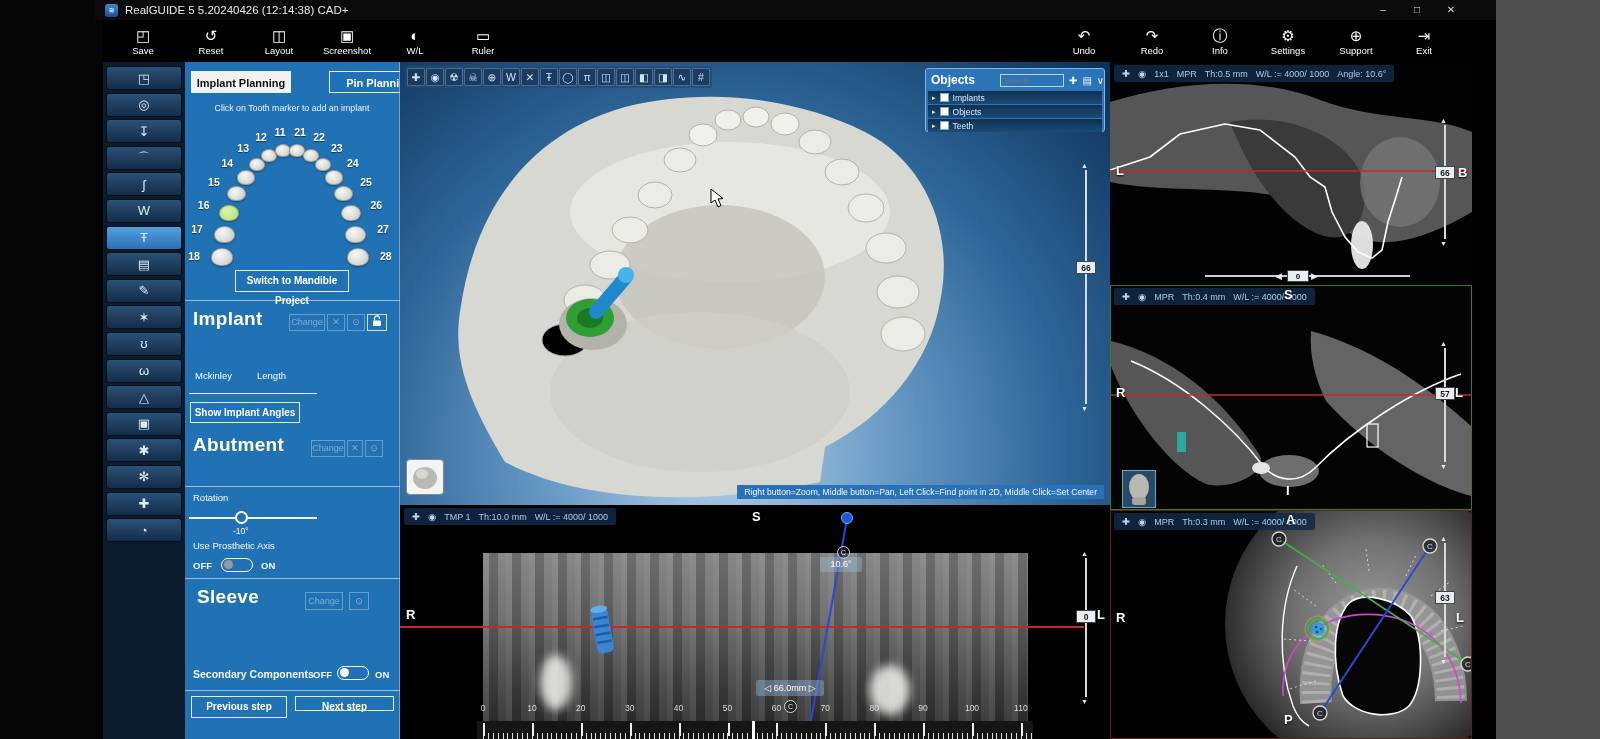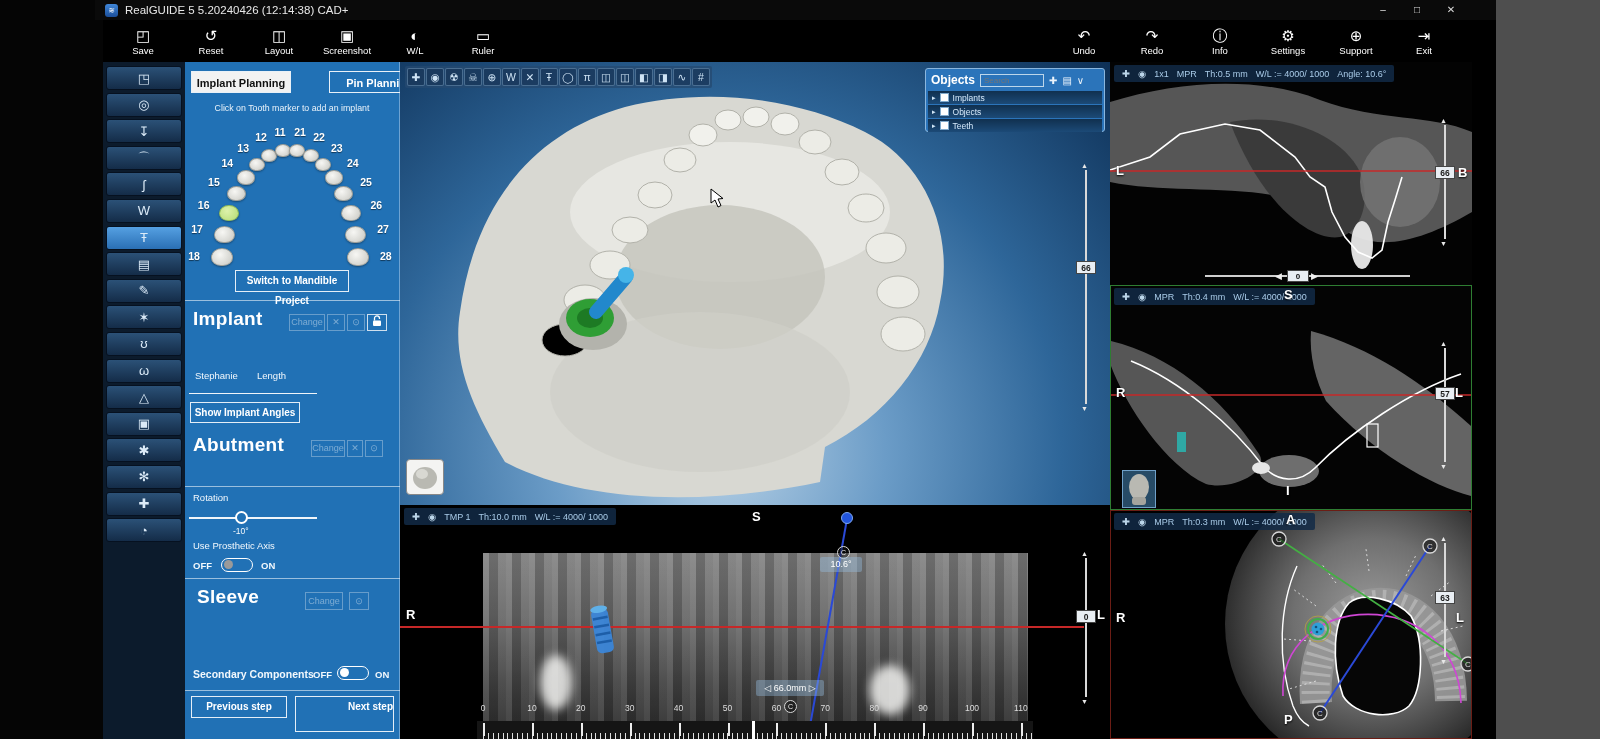--- a/index.html
+++ b/index.html
@@ -59,21 +59,21 @@
   
   .view3d { position:absolute; left:400px; top:62px; width:710px; height:443px;
     background:radial-gradient(ellipse at 45% 88%, #b7d1e6 0%, #6b9cc7 30%, #2e6699 62%, #0d2f55 100%); overflow:hidden; }
   .v3tools { position:absolute; left:5px; top:4px; height:22px; display:flex; gap:1px; background:rgba(38,74,112,.75); padding:2px; border-radius:2px; }
   .v3btn { width:18px; height:18px; background:rgba(20,48,80,.55); border:1px solid rgba(130,170,205,.45); color:#cfe4f5; font-size:10.5px; line-height:17px; text-align:center; border-radius:2px; }
   .hintbar { position:absolute; right:6px; bottom:6px; background:#2a72b8; color:#f2f8fd; font-size:8.6px; padding:2px 7px; }
   .thumb3d { position:absolute; left:6px; bottom:10px; width:38px; height:36px; background:#f4f4f2; border-radius:4px; border:1px solid #888; }
   .objpanel { position:absolute; left:525px; top:6px; width:180px; height:64px; background:#2b74ba; border:1px solid #8ab6de; border-radius:3px; }
   .obj-title-row { display:flex; align-items:center; height:22px; padding:0 5px; gap:5px; }
   .obj-title { font-size:12px; font-weight:bold; color:#fff; }
-  .obj-search { width:64px; height:13px; background:#2b74ba; border:1px solid #bcd6ea; color:#eaf3fb; font-size:8px; padding:0 3px; }
+  .obj-search { width:64px; height:13px; background:#2b74ba; border:1px solid #bcd6ea; color:#eaf3fb; font-size:8px; padding:0 3px;margin-left:20px; }
   .obj-hico { color:#eaf3fb; font-size:10px; }
   .orow { display:flex; align-items:center; height:13px; margin:0 2px 1px; background:linear-gradient(180deg,#10304f,#1c4a77); color:#d6eafc; font-size:8.5px; gap:4px; padding-left:4px; }
   .oarrow { color:#cfe4f5; font-size:7px; }
   .ocheck { width:9px; height:9px; background:#fff; border:1px solid #7fa9cc; }
 
   
   .vslider { position:absolute; width:20px; }
   .vs-track { position:absolute; left:9px; top:8px; bottom:8px; width:2px; background:#d9d9d9; }
   .vs-ar { position:absolute; left:5px; color:#e8e8e8; font-size:7px; }
   .vs-ar.up { top:0; } .vs-ar.dn { bottom:0; }
@@ -285,21 +285,21 @@
     <div class="p-head" style="left:8px; top:246px;">Implant</div>
     <div class="mini-btn dim" style="left:104px; top:252px; width:36px;">Change</div>
     <div class="mini-btn dim" style="left:142px; top:252px; width:18px;">✕</div>
     <div class="mini-btn dim" style="left:162px; top:252px; width:18px;">⊙</div>
     <div class="mini-btn" style="left:182px; top:252px; width:20px;">
       <svg width="10" height="12" viewBox="0 0 10 12">
           <rect x="1" y="5.5" width="8" height="5.5" rx="1" fill="#fff"></rect>
           <path d="M2.5,5.5 V3.4 a2.5,2.5 0 0 1 5,0 V4" fill="none" stroke="#fff" stroke-width="1.3"></path>
         </svg>
     </div>
-    <div class="p-lab" style="left:10px; top:308px;">Stephanie</div>
+    <div class="p-lab" style="left:10px; top:308px;">Mckinley</div>
     <div class="p-lab" style="left:72px; top:308px;">Length</div>
     <div class="abs" style="left:4px; top:331px; width:128px; height:1px; background:#f0f5fa;"></div>
     <div class="p-btn" style="left:5px; top:340px; width:110px; height:21px; line-height:19px;">Show Implant Angles</div>
 
     <div class="p-head" style="left:8px; top:372px;">Abutment</div>
     <div class="mini-btn dim" style="left:126px; top:378px; width:34px;">Change</div>
     <div class="mini-btn dim" style="left:162px; top:378px; width:16px;">✕</div>
     <div class="mini-btn dim" style="left:180px; top:378px; width:18px;">⊙</div>
 
     <div class="p-div" style="top:424px;"></div>
@@ -321,21 +321,21 @@
 
     <div class="p-lab" style="left:8px; top:606px; font-weight:bold; font-size:10.5px;">Secondary Components</div>
     <div class="p-lab" style="left:128px; top:607px; font-weight:bold;">OFF</div>
     <div class="toggle" style="left:152px; top:604px;">
         <span class="knob" style="left:2px; background:#fff;"></span>
       </div>
     <div class="p-lab" style="left:190px; top:607px; font-weight:bold;">ON</div>
 
     <div class="p-div" style="top:628px;"></div>
     <div class="p-btn" style="left:6px; top:634px; width:96px; height:22px; line-height:20px;">Previous step</div>
-    <div class="p-btn" style="left:110px; top:634px; width:99px; height:36px; line-height:20px;text-align:right;">Next step</div>
+    <div class="p-btn" style="left:110px; top:634px; width:99px; height:15px; line-height:20px;">Next step</div>
   </div>
 
   <div class="view3d">
     <svg class="scene" width="710" height="443" viewBox="0 0 710 443">
       <path d="M60,250 C75,140 135,70 225,45 C305,25 395,35 465,70 C525,100 555,170 540,240 C530,300 485,355 425,385 L420,420 C300,445 180,440 105,400 C72,345 52,300 60,250 Z" fill="#d8d8d2"></path>
       <ellipse cx="330" cy="150" rx="160" ry="70" fill="#e7e7e2"></ellipse>
       <ellipse cx="320" cy="215" rx="105" ry="72" fill="#c5c5bd" opacity=".85"></ellipse>
       <ellipse cx="300" cy="330" rx="150" ry="80" fill="#cfcfc8" opacity=".7"></ellipse>
       <g fill="#ededе8">
         <ellipse cx="165" cy="278" rx="23" ry="16" fill="#ececе6" stroke="#b2b2aa"></ellipse>
@@ -415,20 +415,21 @@
       <div class="vs-handle" style="top:99px;">66</div>
       <span class="vs-ar dn">▼</span>
     </div>
 
     <div class="thumb3d">
       <svg width="36" height="34" viewBox="0 0 36 34">
           <ellipse cx="18" cy="18" rx="12" ry="11" fill="#b9b9b2"></ellipse>
           <ellipse cx="15" cy="14" rx="6" ry="5" fill="#d8d8d2"></ellipse>
         </svg>
     </div>
+    <div class="hintbar">Right button=Zoom, Middle button=Pan, Left Click=Find point in 2D, Middle Click=Set Center</div>
     <div class="cursor3d">
       <svg width="16" height="20" viewBox="0 0 16 20">
           <path d="M1,1 L1,15 L5,12 L8,19 L11,17.5 L8,11 L13,10.5 Z" fill="#fff" stroke="#000" stroke-width="1"></path>
         </svg>
     </div>
   </div>
 
   <div class="pano">
     <div class="pano-img"></div>
     <div class="blob" style="left:140px; top:150px; width:32px; height:55px;"></div>

